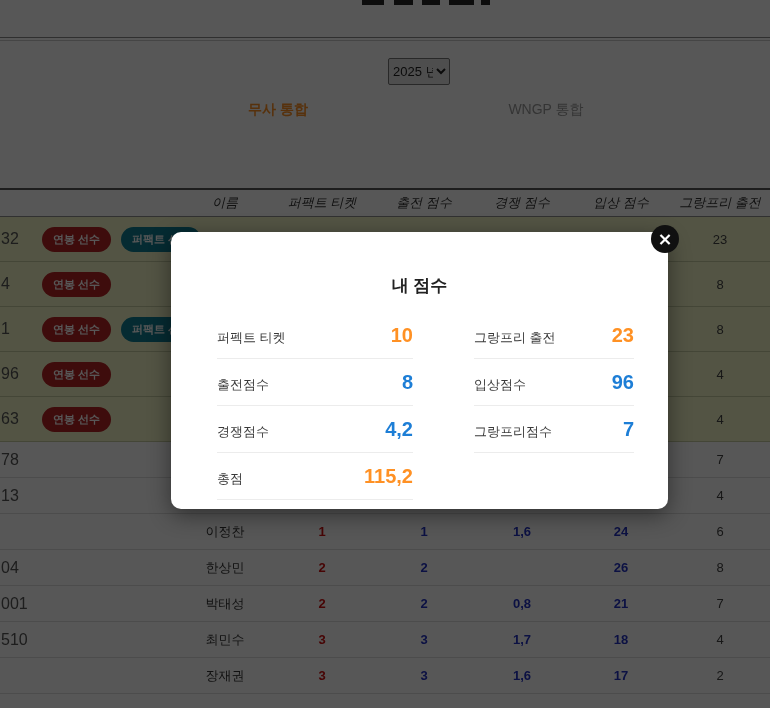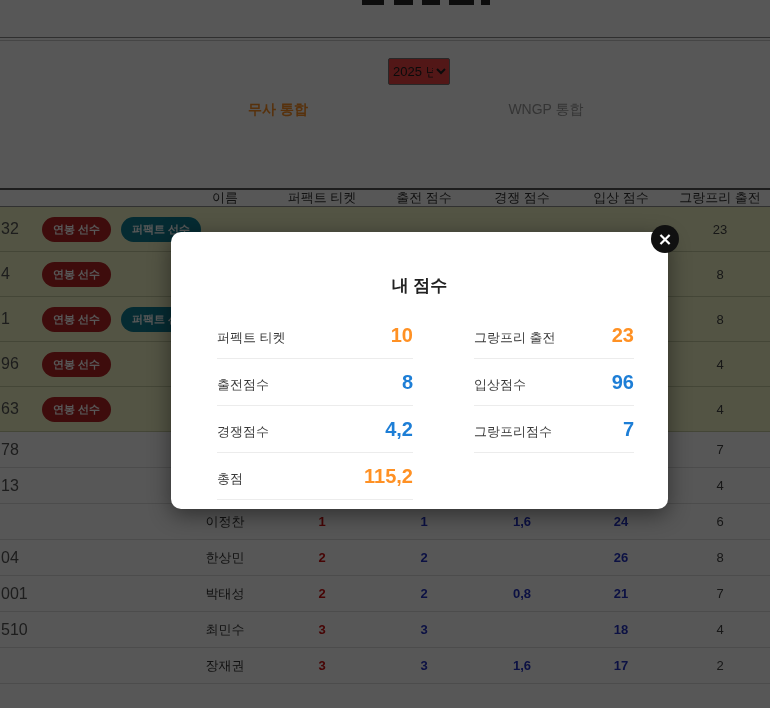--- a/index.html
+++ b/index.html
@@ -20,31 +20,31 @@
   }
   
   .page{position:absolute;inset:0;background:#fff;}
   .frag{position:absolute;top:0;height:5px;background:#262626;}
   .top-divider{position:absolute;left:0;top:37px;width:770px;border-top:1px solid #8a8a8a;}
   .top-divider2{position:absolute;left:0;top:40px;width:770px;border-top:1px solid #c9c9c9;}
 
   .year-select{
     position:absolute;left:388px;top:58px;width:62px;height:27px;
     font-family:"Liberation Sans","DejaVu Sans",sans-serif;
-    font-size:13px;color:#222;background:#ef4444;border:1px solid #767676;border-radius:2px;
+    font-size:13px;color:#222;background:#e5e5e5;border:1px solid #767676;border-radius:2px;
   }
   .tab{position:absolute;top:101px;width:140px;text-align:center;font-size:14px;cursor:pointer;}
   .tab-active{left:208px;color:var(--accent-orange);font-weight:bold;}
   .tab-inactive{left:476px;color:#9a9a9a;}
 
   
   .tbl{position:absolute;left:0;top:188px;width:770px;}
   .tbl-header{
-    position:relative;height:19px;width:770px;
-    border-top:2px solid #555;border-bottom:1px solid #8f8f8f;
+    position:relative;height:29px;width:770px;
+    border-top:2px solid #555;border-bottom:1px solid #8f8f8f;font-style:italic;
   }
   .trow{position:relative;height:36px;width:770px;border-bottom:1px solid #dedede;cursor:pointer;}
   .trow.hl{height:45px;background:var(--highlight-row);border-bottom:1px solid #c8cda0;}
   .cell{position:absolute;top:0;height:100%;display:flex;align-items:center;justify-content:center;}
   .hcell{font-size:13px;color:#333;}
   .cid{left:0;width:38px;justify-content:flex-start;padding-left:1px;font-size:16px;color:#555;}
   .cbadges{left:42px;width:136px;justify-content:flex-start;gap:10px;}
   .c0{left:180px;width:90px;}
   .c1{left:272px;width:100px;}
   .c2{left:374px;width:100px;}
@@ -232,20 +232,21 @@
     <div class="cell cv c3">0,8</div>
     <div class="cell cv c4">21</div>
     <div class="cell cv c5">7</div>
   </div>
         <div class="trow">
     <div class="cell cid">510</div>
     <div class="cell cbadges"></div>
     <div class="cell cv c0">최민수</div>
     <div class="cell cv c1">3</div>
     <div class="cell cv c2">3</div>
+    <div class="cell cv c3">1,7</div>
     <div class="cell cv c4">18</div>
     <div class="cell cv c5">4</div>
   </div>
         <div class="trow">
     <div class="cell cid"></div>
     <div class="cell cbadges"></div>
     <div class="cell cv c0">장재권</div>
     <div class="cell cv c1">3</div>
     <div class="cell cv c2">3</div>
     <div class="cell cv c3">1,6</div>

